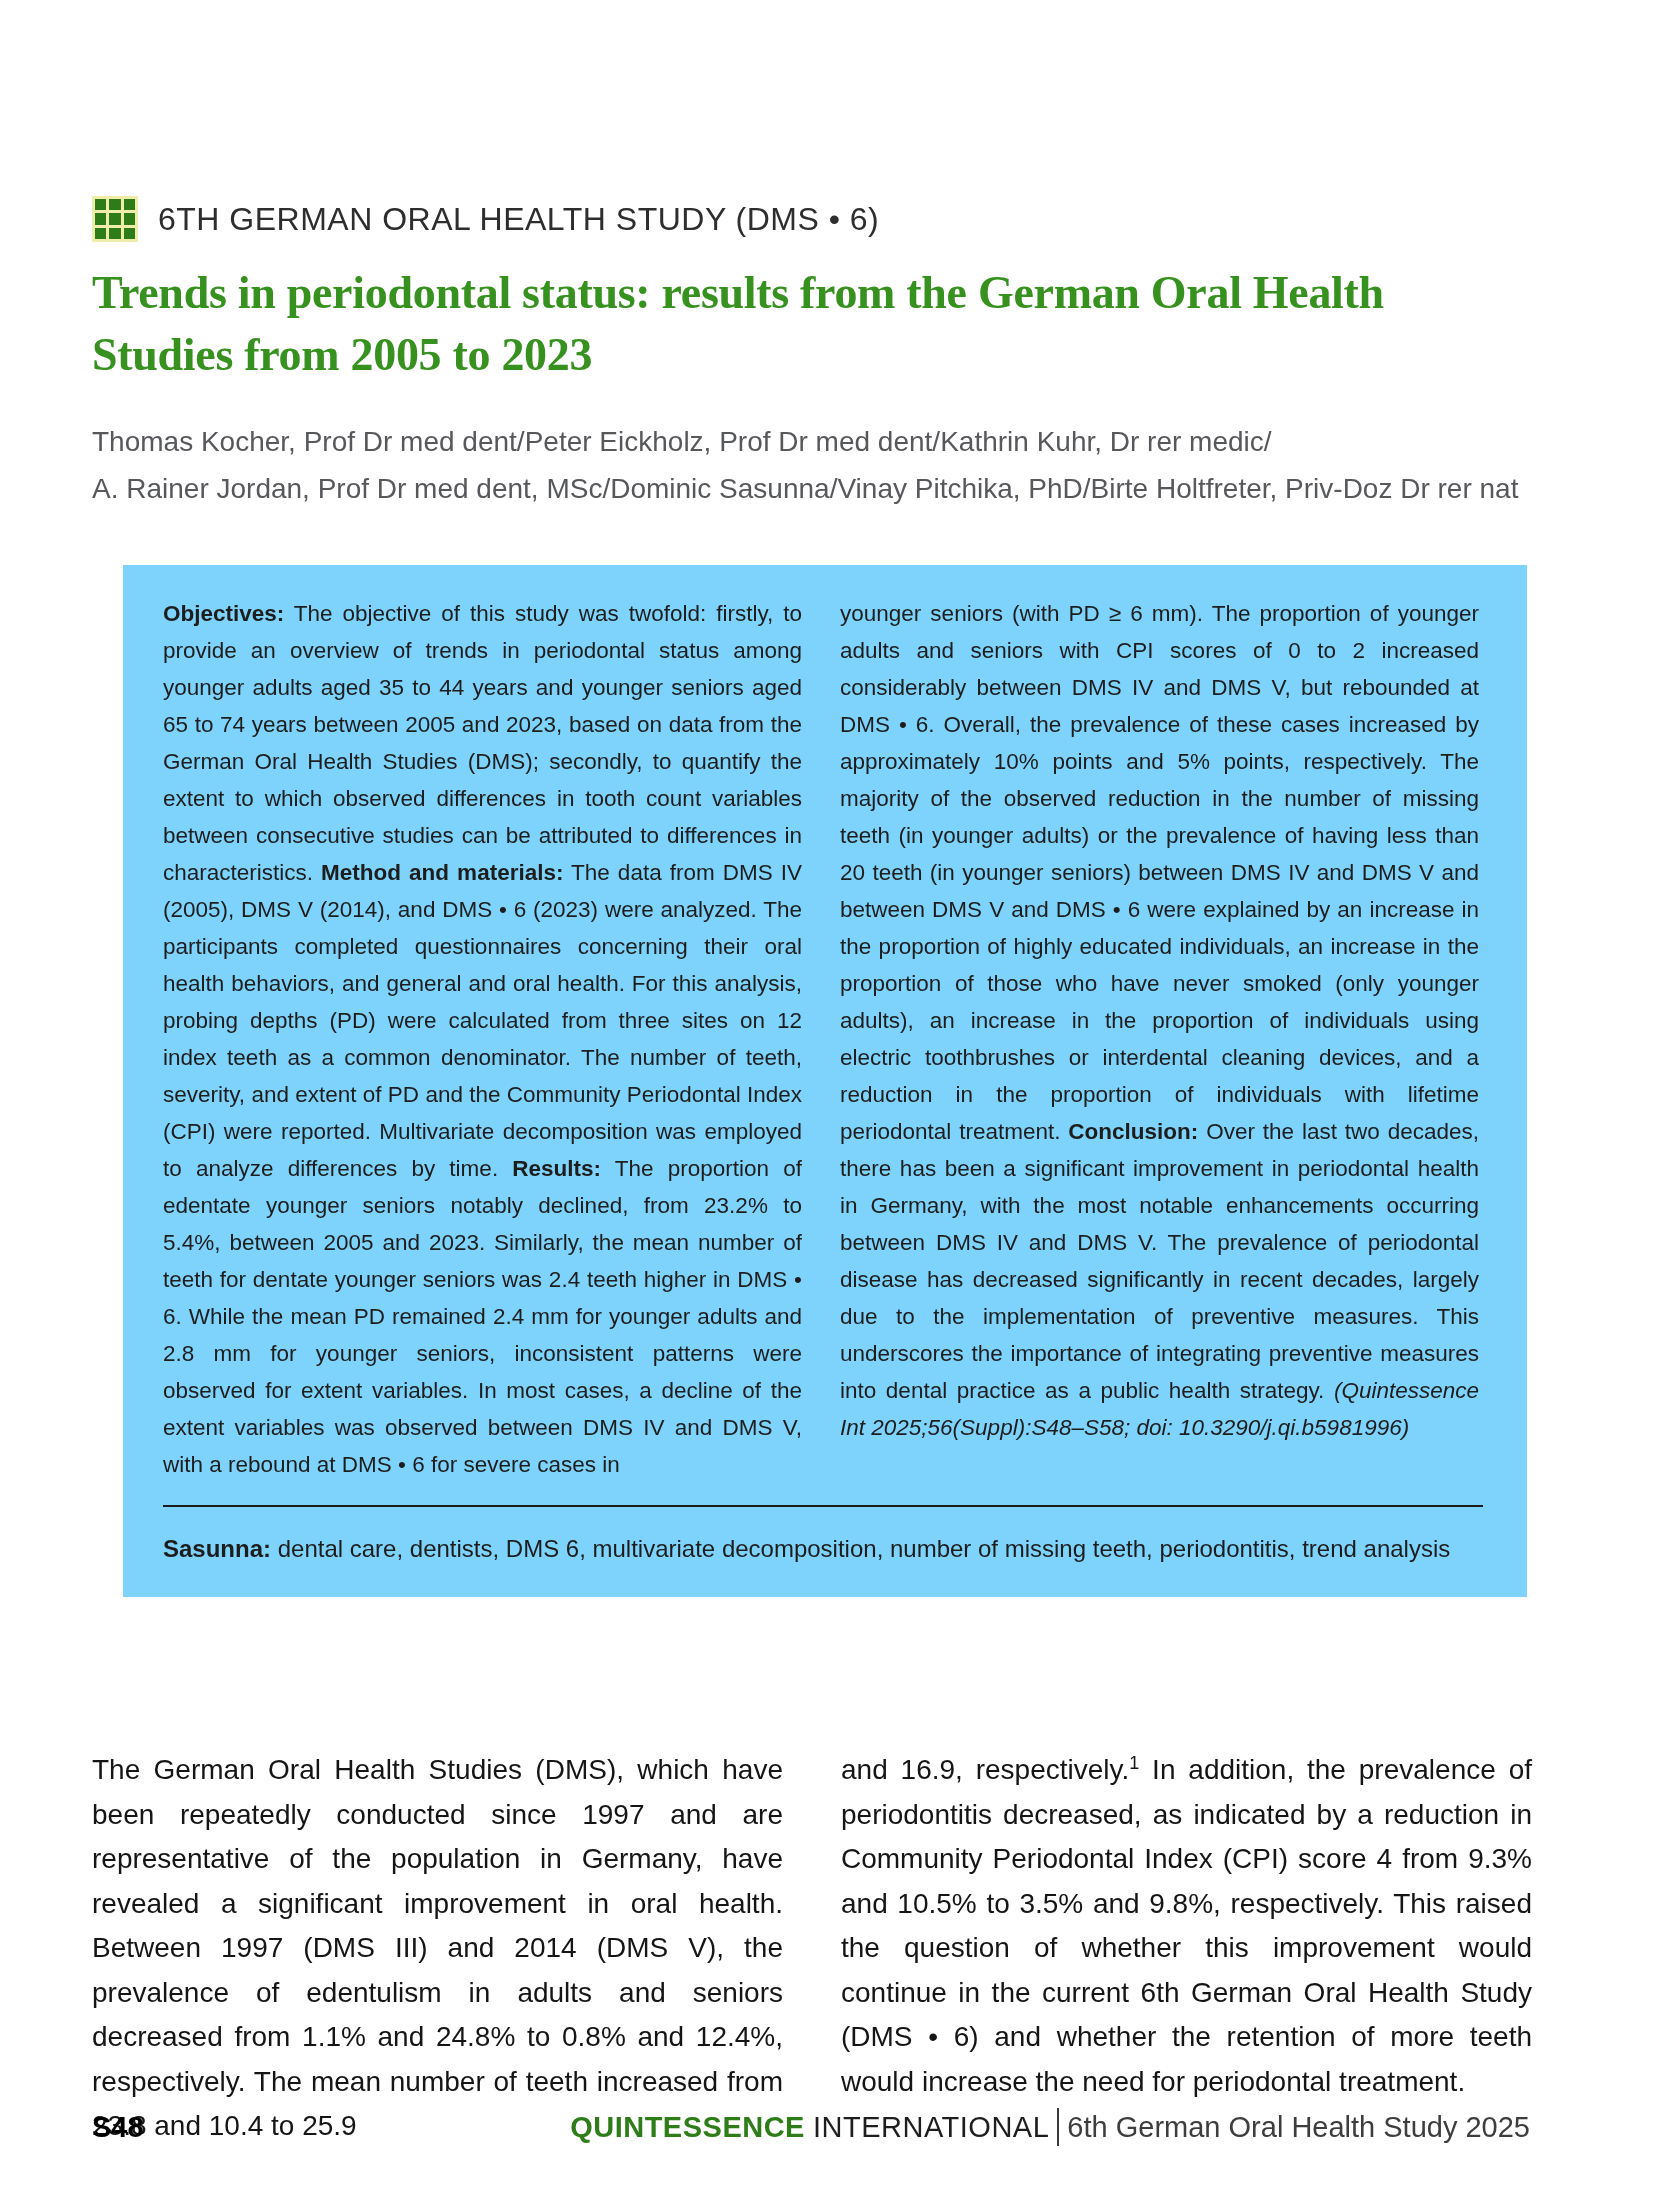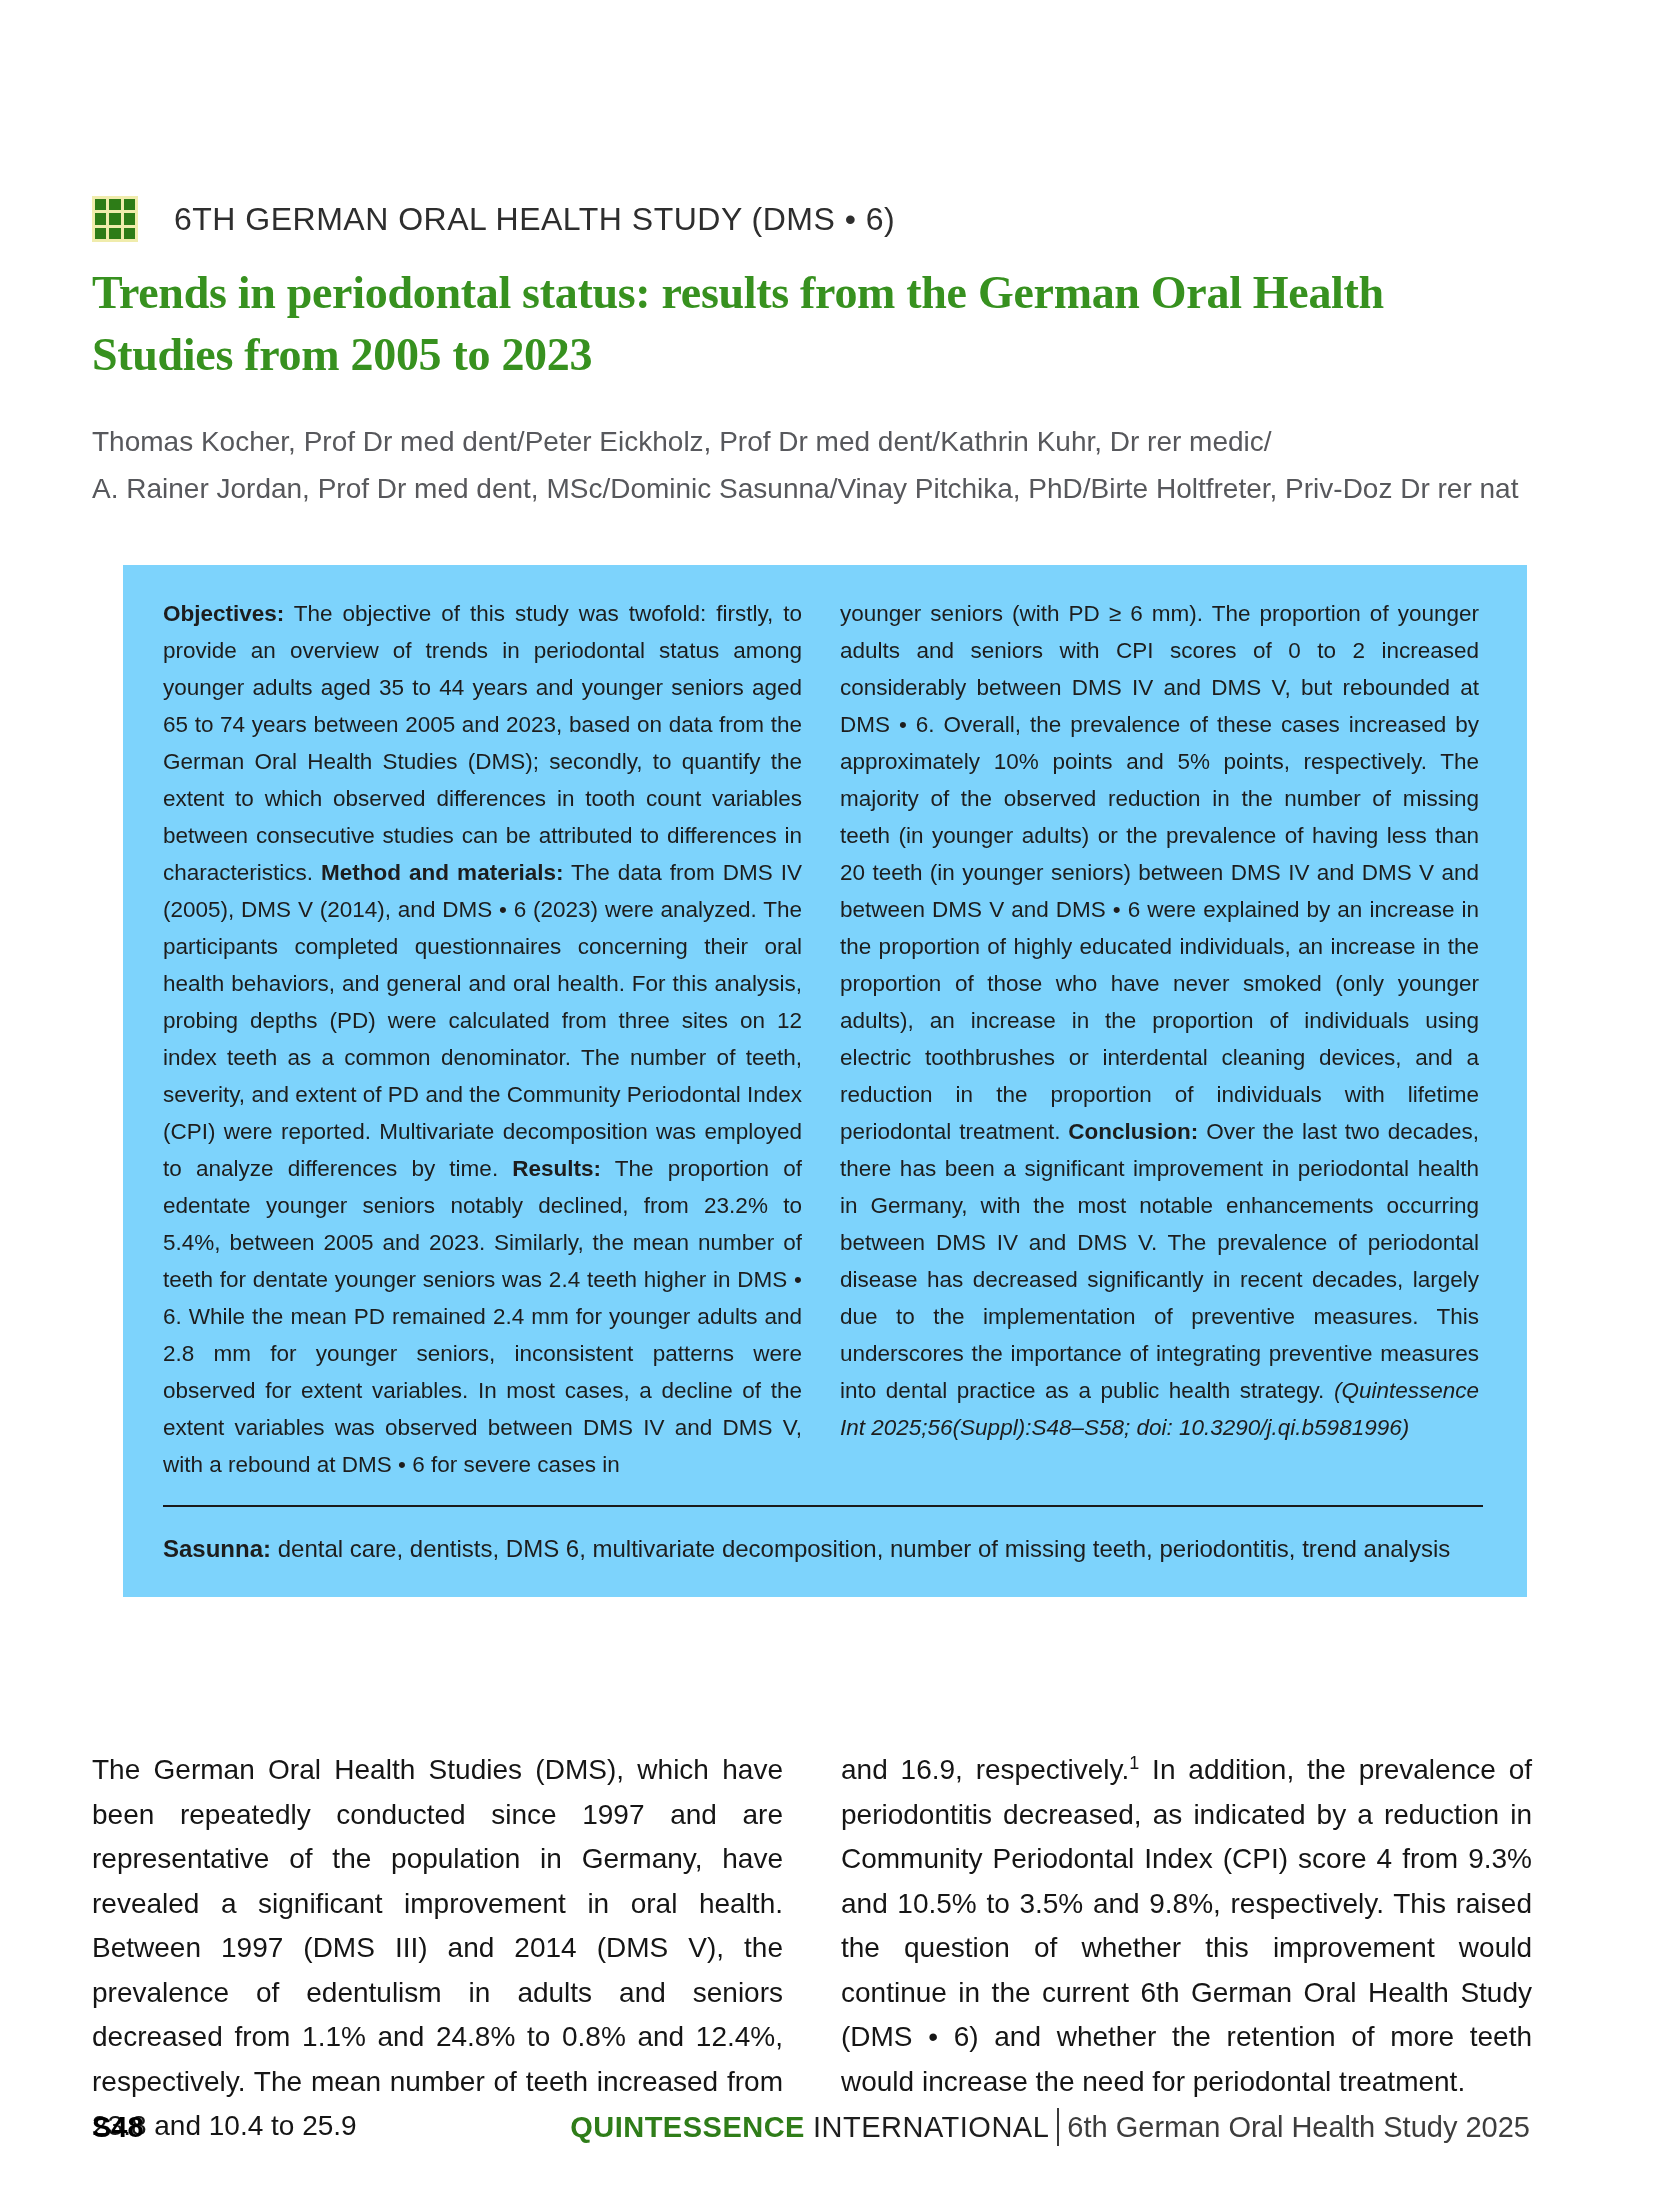--- a/index.html
+++ b/index.html
@@ -8,21 +8,21 @@
     width:1654px; height:2205px;
     background:#ffffff;
     font-family:"Liberation Sans", sans-serif;
     color:#1b1b1b;
     overflow:hidden;
   }
 
   
   .kicker-row {
     position:absolute; left:92px; top:196px;
-    display:flex; align-items:center; gap:36px;justify-content:center;
+    display:flex; align-items:center; gap:20px;justify-content:center;
   }
   .grid-icon {
     width:46px; height:46px;
     background:#f0ecac;
     display:grid;
     grid-template-columns:repeat(3,1fr);
     grid-template-rows:repeat(3,1fr);
     gap:3px; padding:3px; box-sizing:border-box;
   }
   .grid-icon span { background:#2d7c17; }

